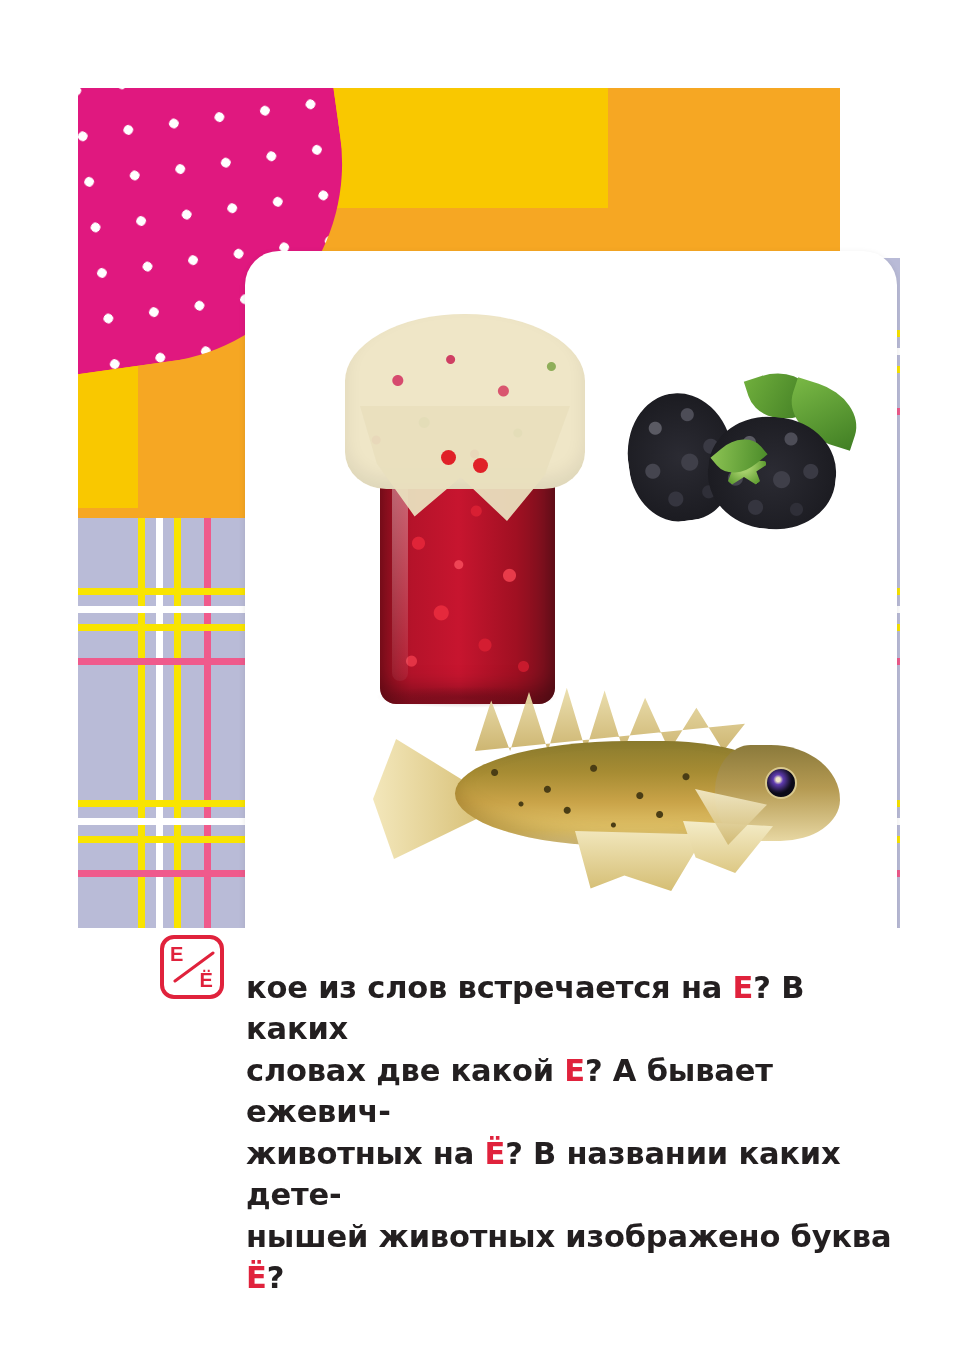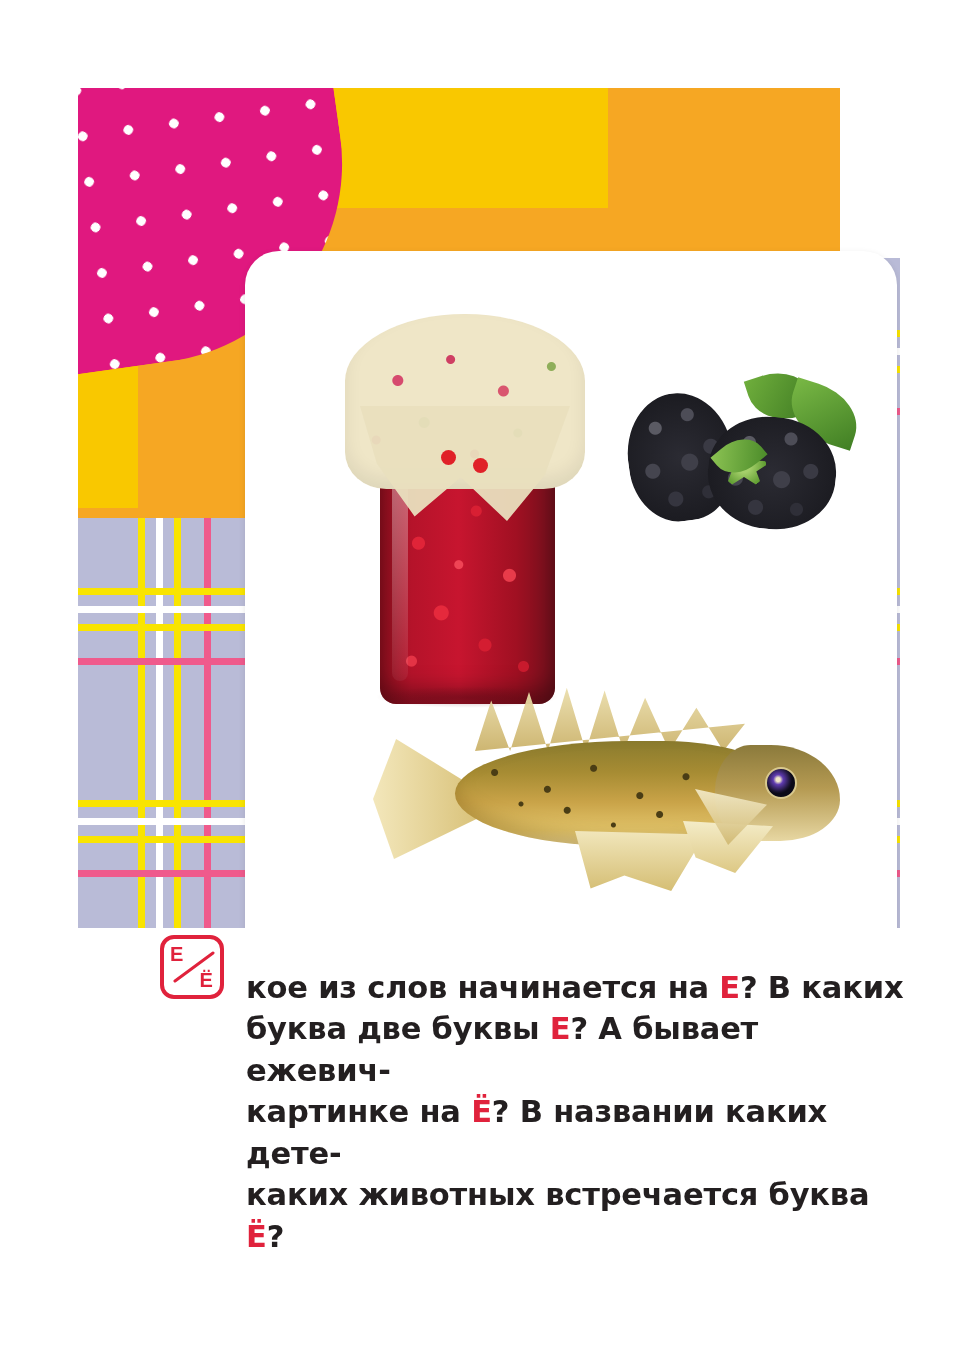--- a/index.html
+++ b/index.html
@@ -479,20 +479,20 @@
     <div class="badge">
       <div class="badge-inner">
         <span class="badge-e1">Е</span>
         <svg class="badge-slash" viewBox="0 0 42 34">
           <line x1="2" y1="31" x2="40" y2="3" stroke="#e0223c" stroke-width="3" stroke-linecap="round"></line>
         </svg>
         <span class="badge-e2">Ё</span>
       </div>
     </div>
     <div class="qtext" id="question-text">
-        <div><span>кое из слов начинается на </span><span class="hl">Е</span><span>? В каких</span></div>
-        <div><span>буква две буквы </span><span class="hl">Е</span><span>? А бывает ежевич-</span></div>
-        <div><span>картинке на </span><span class="hl">Ё</span><span>? В названии каких дете-</span></div>
-        <div><span>каких животных встречается буква </span><span class="hl">Ё</span><span>?</span></div>
+        <div><span>кое из слов встречается на </span><span class="hl">Е</span><span>? В каких</span></div>
+        <div><span>словах две какой </span><span class="hl">Е</span><span>? А бывает ежевич-</span></div>
+        <div><span>животных на </span><span class="hl">Ё</span><span>? В названии каких дете-</span></div>
+        <div><span>нышей животных изображено буква </span><span class="hl">Ё</span><span>?</span></div>
       </div>
   </div>
 
 </div>
 
 </body></html>

